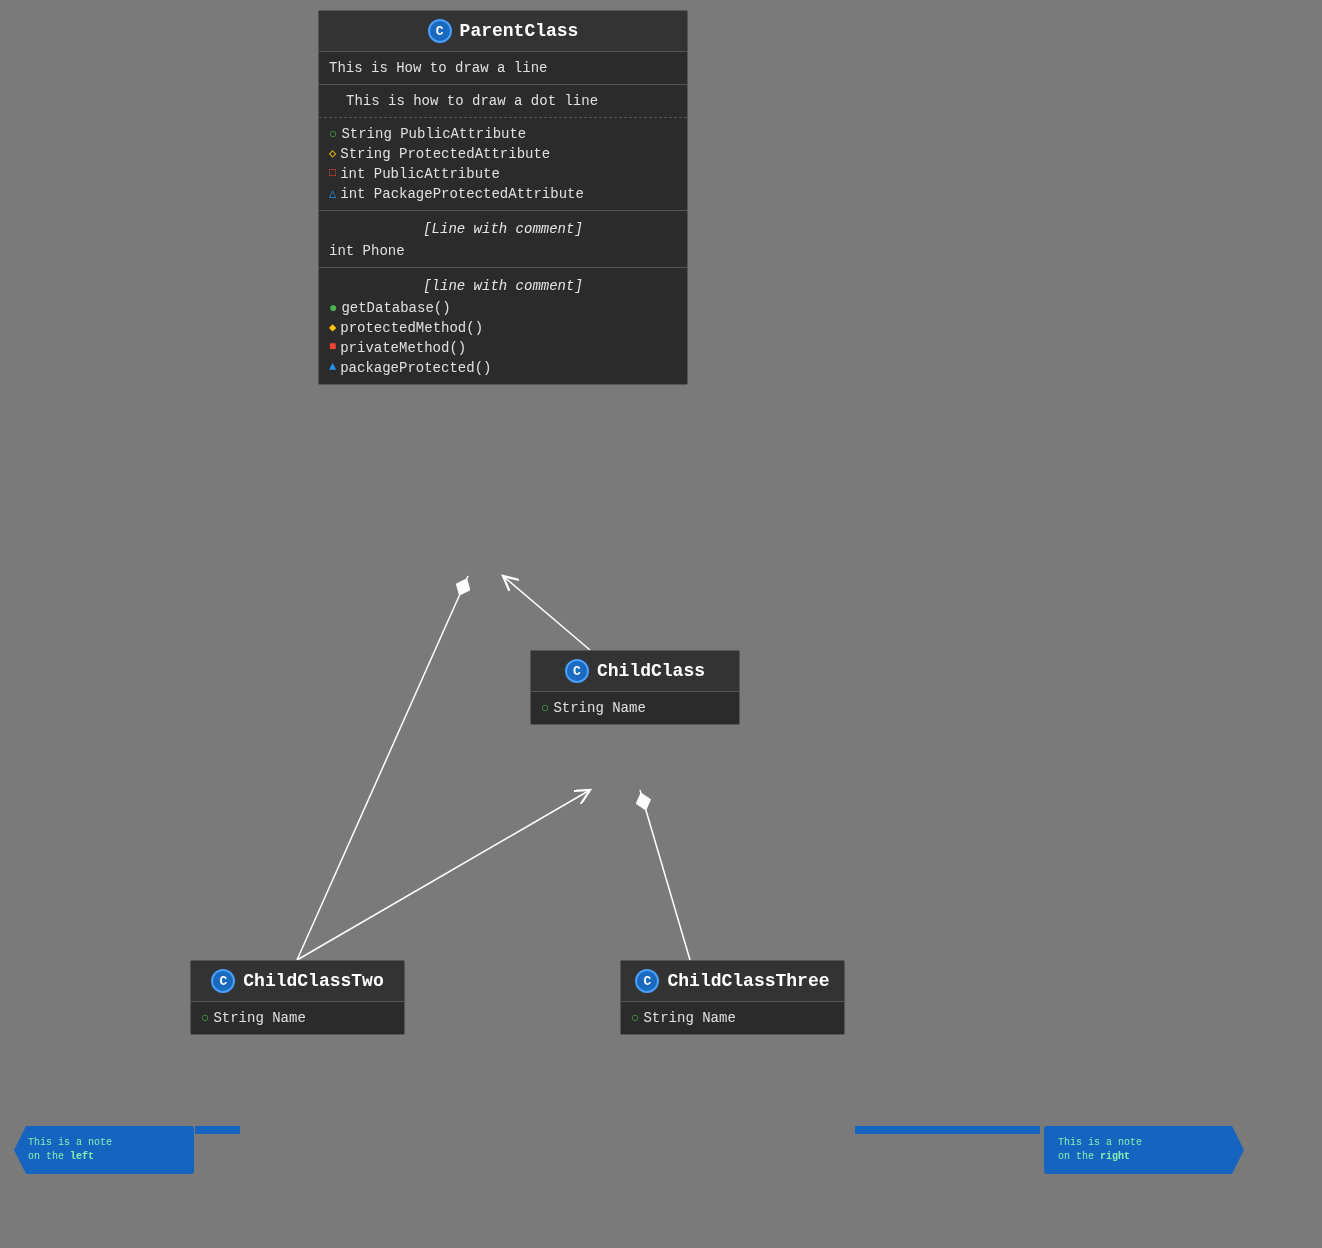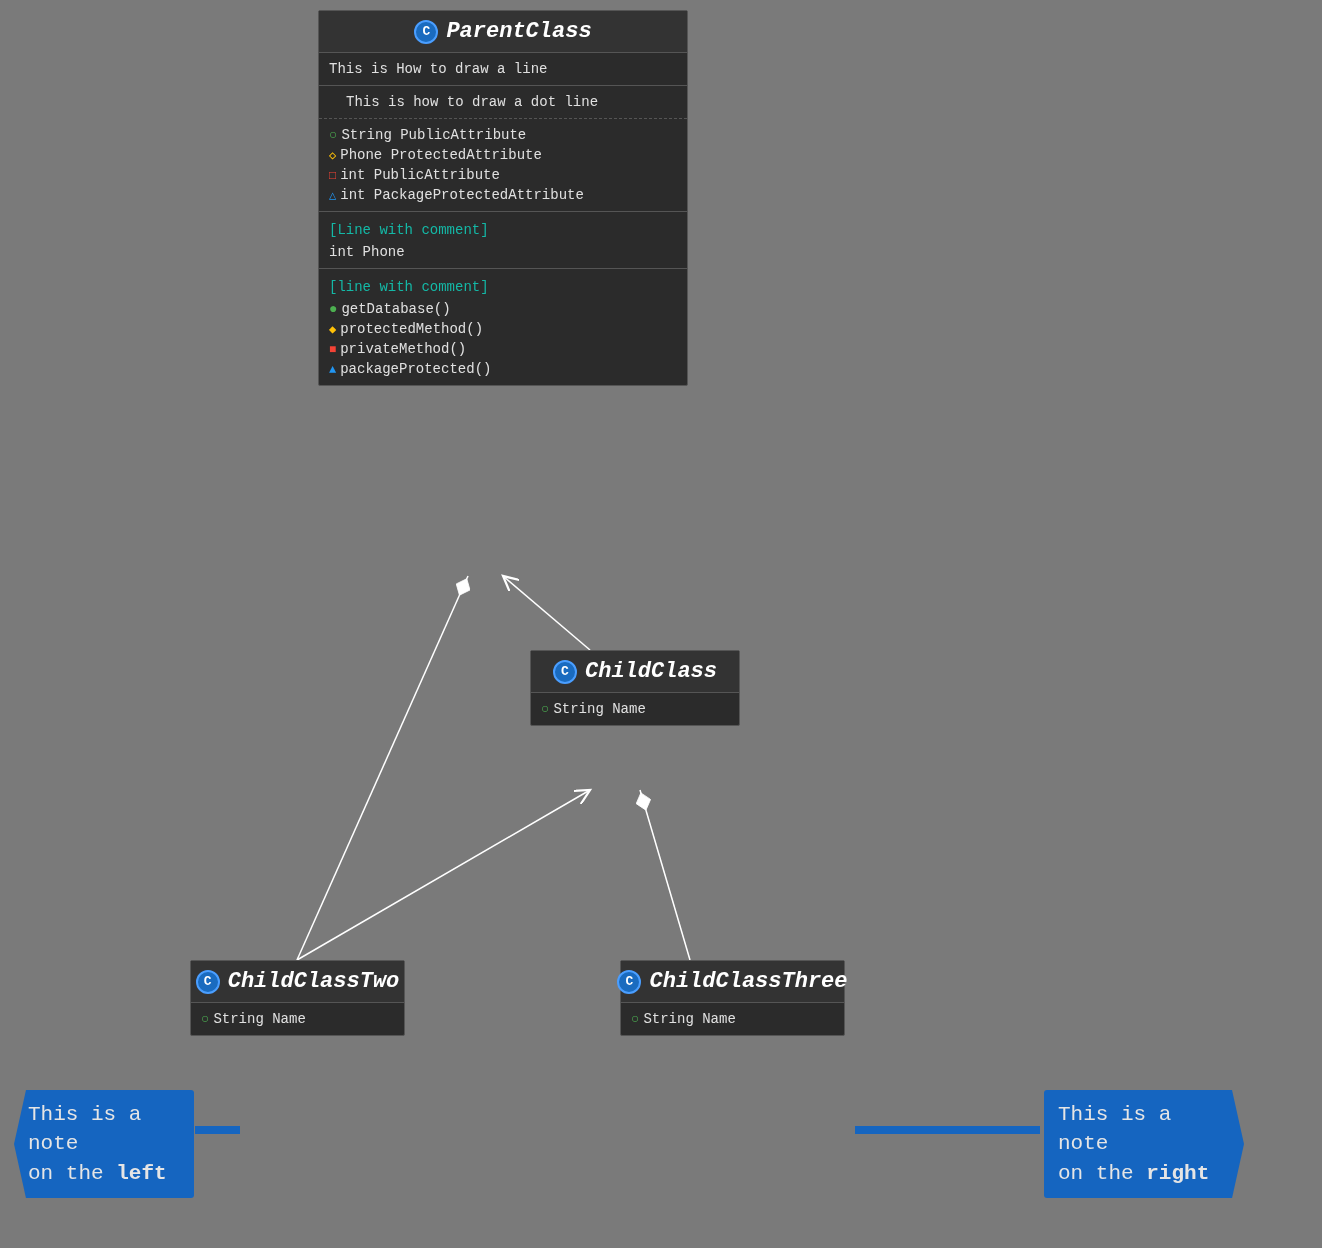--- a/index.html
+++ b/index.html
@@ -40,69 +40,71 @@
       display: flex;
       align-items: center;
       justify-content: center;
       color: #fff;
       font-size: 13px;
       font-weight: bold;
       flex-shrink: 0;
     }
 
     .class-name {
-      font-size: 22px;
+      font-size: 18px;
       font-weight: bold;
       color: #fff;
-      font-style: italic;
     }
 
     .class-section {
       padding: 6px 10px;
       border-bottom: 1px dotted #555;
     }
 
     .class-section:last-child {
       border-bottom: none;
     }
 
     .class-section-solid {
       border-bottom: 1px solid #555;
     }
 
     .class-item {
       display: flex;
-      align-items: flex-end;
+      align-items: flex-start;
       gap: 4px;
       padding: 2px 0;
       white-space: nowrap;
     }
 
     .comment-line {
-      color: #14b8a6;
+      text-align: center;
+      color: #e5e5e5;
+      font-style: italic;
       padding: 4px 0;
     }
 
     
     .vis-public { color: #4caf50; font-size: 14px; }
     .vis-protected { color: #ffc107; font-size: 12px; }
     .vis-private { color: #f44336; font-size: 12px; }
     .vis-package { color: #2196f3; font-size: 12px; }
 
     
     .note-box {
       position: absolute;
       background-color: #1565c0;
-      color: #e5e5e5;
+      color: #86efac;
       padding: 10px 14px;
-      font-size: 21px;
+      font-size: 10px;
       font-weight: normal;
       border-radius: 3px;
       min-width: 120px;
       line-height: 1.4;
+      margin-top: 36px;
     }
 
     .note-box .bold { font-weight: bold; }
 
     
     .note-left {
       clip-path: polygon(12px 0%, 100% 0%, 100% 100%, 12px 100%, 0% 50%);
     }
 
     .note-right {
@@ -174,21 +176,21 @@
     </div>
   </div>
 
   <div class="class-section class-section-solid">
     <div class="class-item">
       <span class="vis-public">○</span>
       <span>String PublicAttribute</span>
     </div>
     <div class="class-item">
       <span class="vis-protected">◇</span>
-      <span>Phone ProtectedAttribute</span>
+      <span>String ProtectedAttribute</span>
     </div>
     <div class="class-item">
       <span class="vis-private">□</span>
       <span>int PublicAttribute</span>
     </div>
     <div class="class-item">
       <span class="vis-package">△</span>
       <span>int PackageProtectedAttribute</span>
     </div>
   </div>

